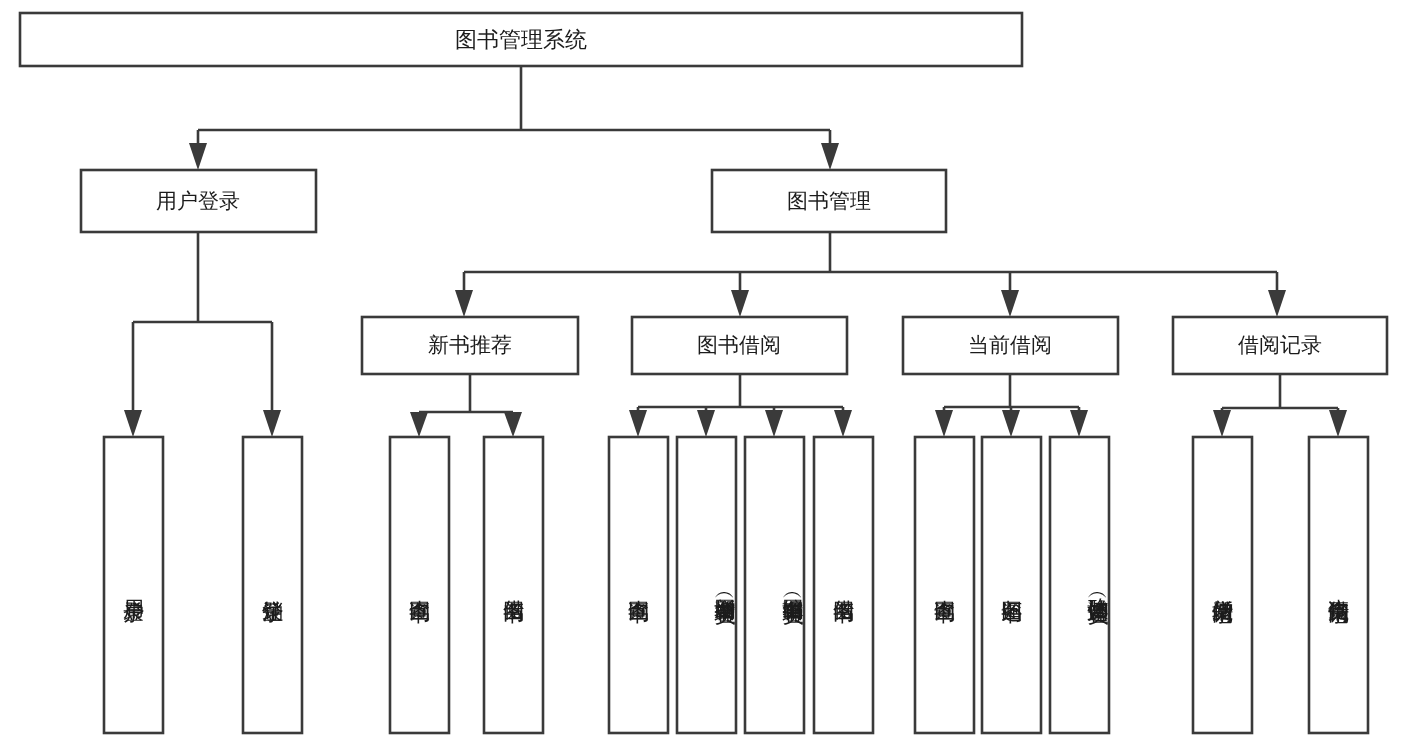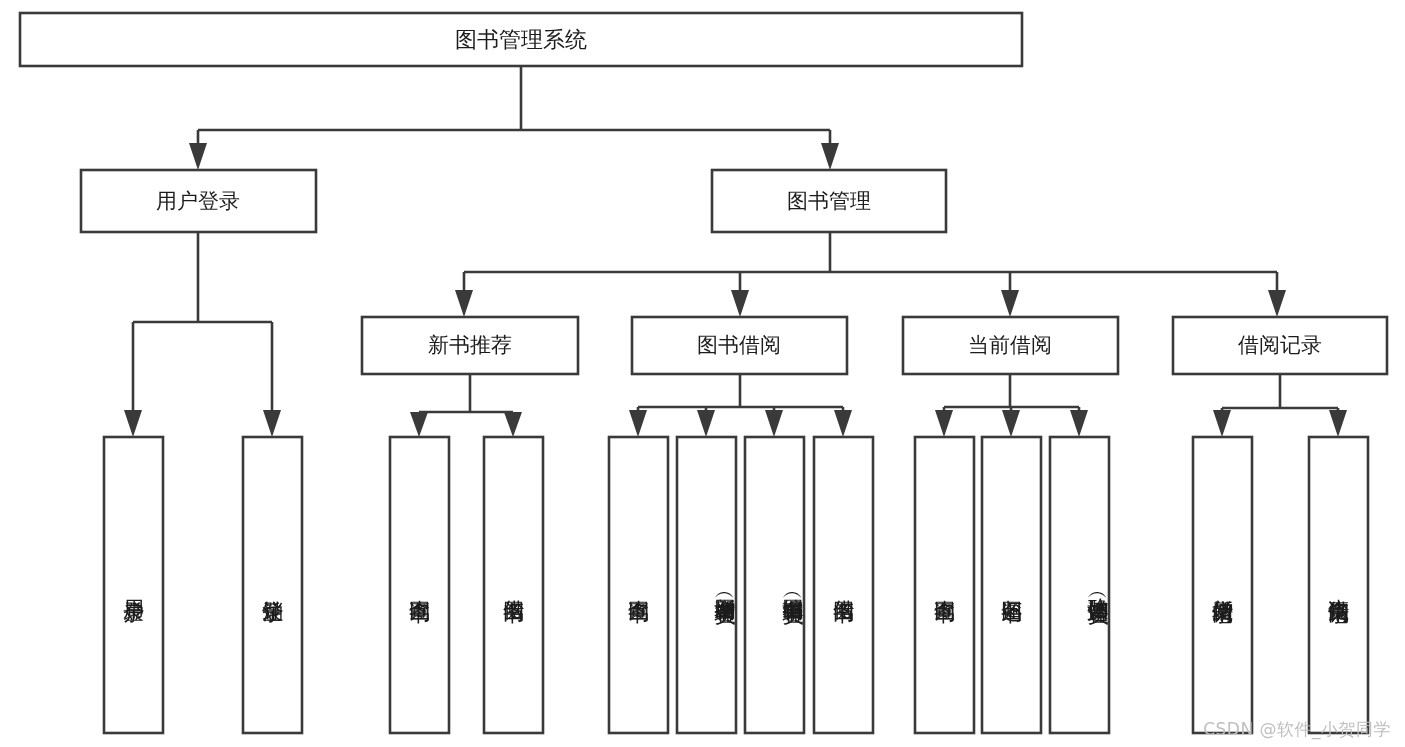--- a/index.html
+++ b/index.html
@@ -235,15 +235,14 @@
   <div class="leaf-label-wrap" style="left:745px; top:437px; width:59px; height:296px; align-items:flex-start;">编辑图书（管理员）</div>
   <div class="leaf-label-wrap" style="left:814px; top:437px; width:59px; height:296px;">借阅图书</div>
 
   <div class="leaf-label-wrap" style="left:915px; top:437px; width:59px; height:296px;">查询图书</div>
   <div class="leaf-label-wrap" style="left:982px; top:437px; width:59px; height:296px;">归还图书</div>
   <div class="leaf-label-wrap" style="left:1050px; top:437px; width:59px; height:296px; align-items:flex-start;">确认归还（管理员）</div>
 
   <div class="leaf-label-wrap" style="left:1193px; top:437px; width:59px; height:296px;">新增借阅记录</div>
   <div class="leaf-label-wrap" style="left:1309px; top:437px; width:59px; height:296px;">查询借阅记录</div>
 
-  <div class="watermark">CSDN @软件_小贺同学</div>
 
 </div>
 
 </body></html>

